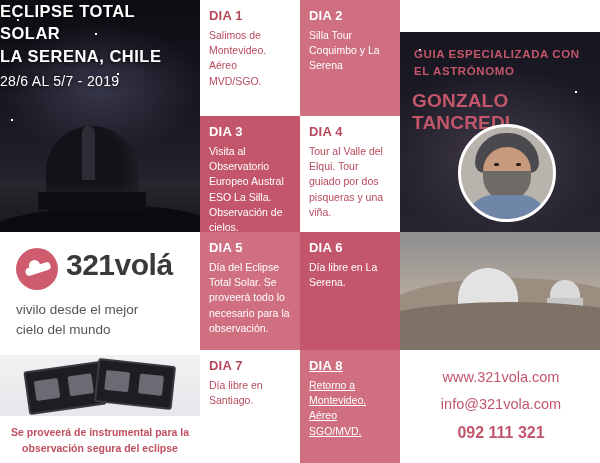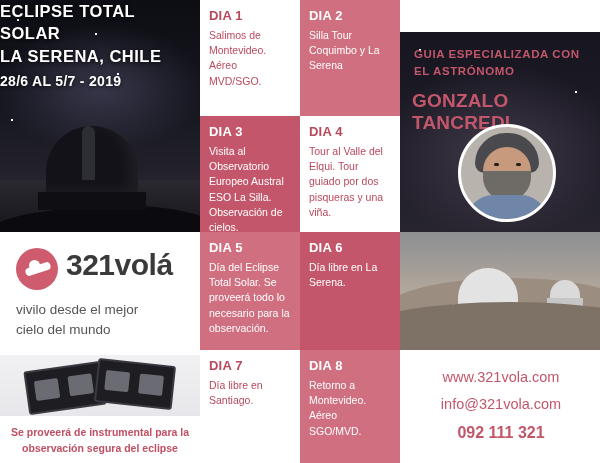--- a/index.html
+++ b/index.html
@@ -105,21 +105,21 @@
 
   
   .title-block{
     left:8px;top:22px;width:190px;color:#fff;text-align:left;
   }
   .title-line{
     font-size:16.5px;font-weight:bold;letter-spacing:.5px;line-height:1.35;
     text-shadow:0 1px 4px rgba(0,0,0,.8);
   }
   .title-dates{
-    margin-top:6px;font-size:14px;font-weight:bold;letter-spacing:.3px;
+    margin-top:6px;font-size:14px;font-weight:normal;letter-spacing:.3px;
     text-shadow:0 1px 4px rgba(0,0,0,.8);
   }
 
   
   .day{
     background:#c3566a;color:#fff;padding:8px 9px;
   }
   .day.light{background:#cf6f80;}
   .day.white{background:#ffffff;color:#b44c60;}
   .day-title{
@@ -257,21 +257,21 @@
   </div>
   <div class="cell day" style="left:300px;top:232px;width:100px;height:118px;">
     <div class="day-title">DIA 6</div>
     <div class="day-text">Día libre en La Serena.</div>
   </div>
 
   <div class="cell day white" style="left:200px;top:350px;width:100px;height:113px;">
     <div class="day-title">DIA 7</div>
     <div class="day-text">Día libre en Santiago.</div>
   </div>
-  <div class="cell day light" style="left:300px;top:350px;width:100px;height:113px;">
+  <div class="cell day light" style="left:300px;top:350px;width:100px;height:113px;text-decoration:underline;">
     <div class="day-title">DIA 8</div>
     <div class="day-text">Retorno a Montevideo. Aéreo SGO/MVD.</div>
   </div>
 
   <div class="cell astro">
     <div class="astro-head">
       <div>GUIA ESPECIALIZADA CON</div>
       <div>EL ASTRÓNOMO</div>
     </div>
     <div class="astro-name">GONZALO TANCREDI</div>

